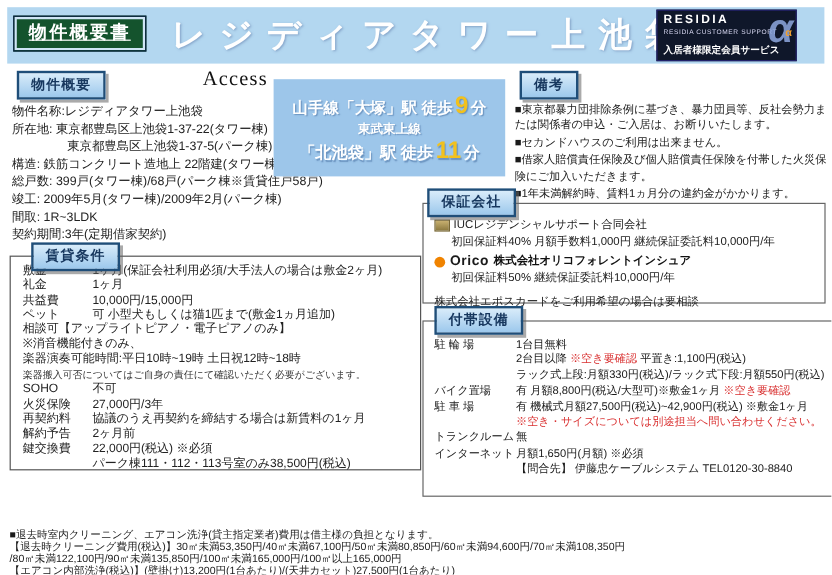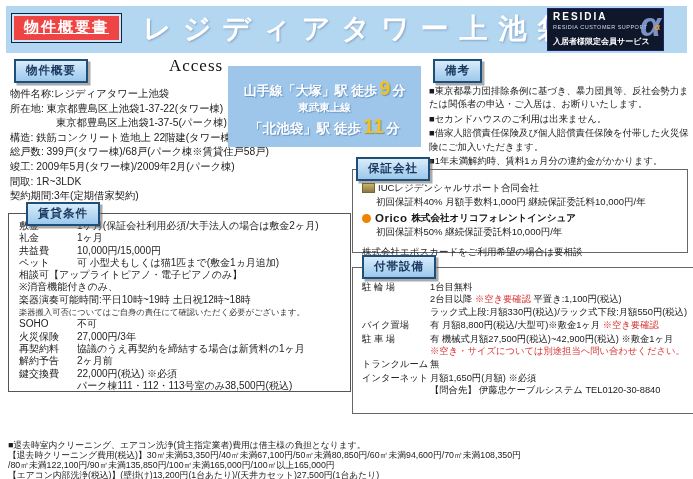--- a/index.html
+++ b/index.html
@@ -1,21 +1,21 @@
 <!DOCTYPE html>
 <html><head>
 <meta charset="utf-8">
 <style>
   html,body{margin:0;padding:0;background:#fff;}
   #page{position:relative;width:693px;height:479px;background:#fff;overflow:hidden;
         font-family:"Liberation Sans",sans-serif;color:#222;}
 
   
   .header-bar{position:absolute;left:6px;top:6px;width:681px;height:47px;background:#b3d7f0;}
-  .doc-label{position:absolute;left:11px;top:13px;background:#ef4444;border:1px solid #0d2345;
+  .doc-label{position:absolute;left:11px;top:13px;background:#14532d;border:1px solid #0d2345;
              box-shadow:0 0 0 2px #cfe5f6 inset;color:#fff;font-weight:bold;font-size:15px;
              padding:4px 12px 5px;text-decoration:underline;letter-spacing:2px;white-space:nowrap;}
   .main-title{position:absolute;left:143px;top:10px;color:#fff;font-weight:bold;font-size:28px;
               letter-spacing:11px;white-space:nowrap;text-shadow:1px 1px 2px rgba(120,150,190,.8);}
   .logo-box{position:absolute;left:547px;top:8px;width:115px;height:41px;background:#0f172a;
             border:1px solid #22226b;overflow:hidden;}
   .logo-brand{position:absolute;left:5px;top:2px;color:#fff;font-weight:bold;font-size:10px;letter-spacing:2px;}
   .logo-sub{position:absolute;left:5px;top:15px;color:#d8d8f2;font-size:5.5px;letter-spacing:.5px;}
   .logo-alpha-big{position:absolute;right:2px;top:-4px;color:#8fa8e0;font-size:34px;font-style:italic;font-weight:bold;opacity:.85;}
   .logo-alpha-small{position:absolute;right:3px;top:13px;color:#f0a030;font-size:9px;font-weight:bold;}

